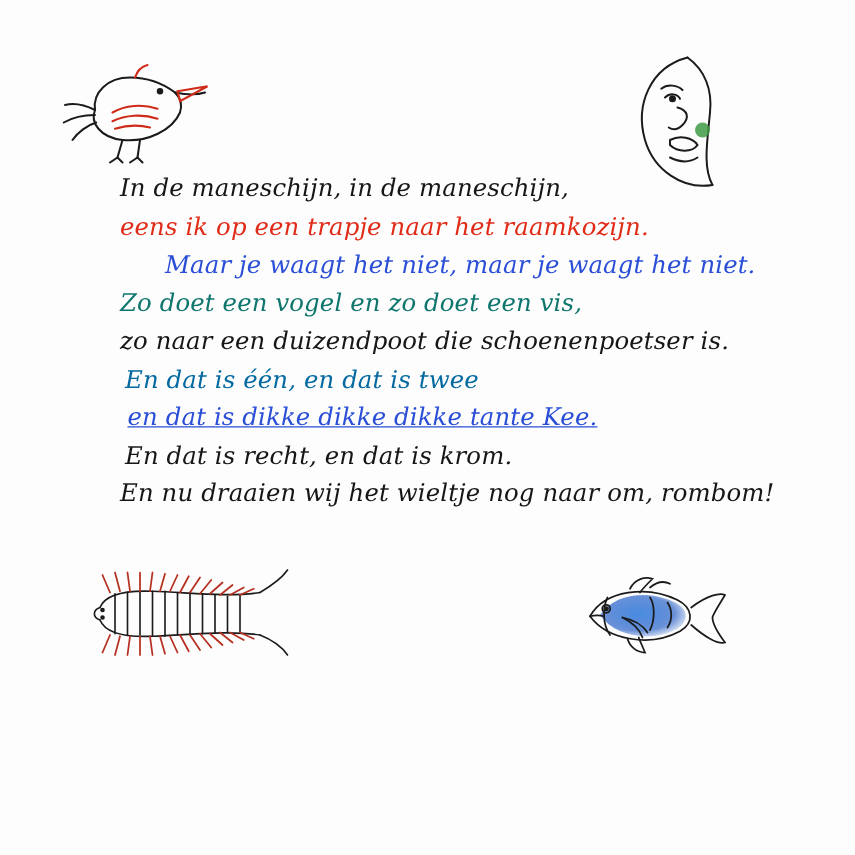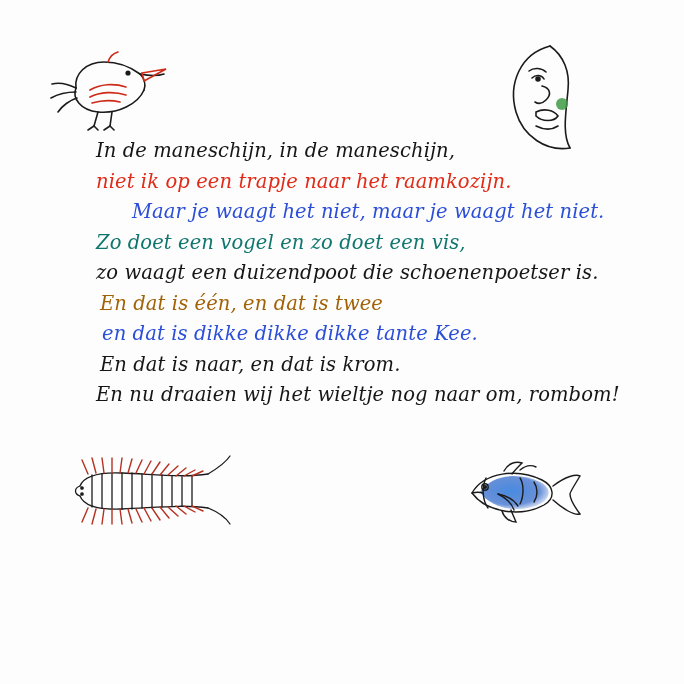--- a/index.html
+++ b/index.html
@@ -34,21 +34,21 @@
     font-size: 19.5px;
     line-height: 30.5px;
     white-space: nowrap;
     letter-spacing: 0.1px;
     color: #1b1b1b;
   }
   .line.red   { color: #e02b18; }
   .line.blue  { color: #2a4ed6; }
   .line.black { color: #161616; }
   .indent-1 { padding-left: 4px; }
-  .indent-2 { padding-left: 6px; }
+  .indent-2 { padding-left: 6px; text-decoration: underline; }
   .indent-0 { padding-left: 0px; }
 
   
   .art {
     position: absolute;
   }
   #bird   { left: 46px;  top: 40px;  }
   #moon   { left: 506px; top: 42px;  }
   #centipede { left: 62px; top: 452px; }
   #fish   { left: 458px; top: 458px; }
@@ -113,27 +113,27 @@
         <path d="M30 70 C38 66, 48 68, 52 74 C48 80, 36 80, 30 74 Z"></path>
 
         <path d="M30 84 C38 88, 46 88, 52 84"></path>
       </g>
       <circle cx="56" cy="62" r="6" fill="#3f9b46" opacity="0.85"></circle>
     </svg>
   </div>
 
   <div class="poem">
     <div class="line black indent-0" style="color: rgb(22, 22, 22);">In de maneschijn, in de maneschijn,</div>
-    <div class="line red   indent-0" style="color: rgb(224, 43, 24);">niet ik op een trapje naar het raamkozijn.</div>
+    <div class="line red   indent-0" style="color: rgb(224, 43, 24);">eens ik op een trapje naar het raamkozijn.</div>
     <div class="line blue  indent-1" style="color: rgb(42, 78, 214); margin-left: 32px;">Maar je waagt het niet, maar je waagt het niet.</div>
     <div class="line black indent-0" style="color: #0f766e;">Zo doet een vogel en zo doet een vis,</div>
-    <div class="line black indent-0" style="color: rgb(22, 22, 22);">zo waagt een duizendpoot die schoenenpoetser is.</div>
-    <div class="line red   indent-1" style="color: #a16207;">En dat is één, en dat is twee</div>
+    <div class="line black indent-0" style="color: rgb(22, 22, 22);">zo naar een duizendpoot die schoenenpoetser is.</div>
+    <div class="line red   indent-1" style="color: #0369a1;">En dat is één, en dat is twee</div>
     <div class="line blue  indent-2" style="color: rgb(42, 78, 214);">en dat is dikke dikke dikke tante Kee.</div>
-    <div class="line black indent-1" style="color: rgb(22, 22, 22);">En dat is naar, en dat is krom.</div>
+    <div class="line black indent-1" style="color: rgb(22, 22, 22);">En dat is recht, en dat is krom.</div>
     <div class="line black indent-0" style="color: rgb(22, 22, 22);">En nu draaien wij het wieltje nog naar om, rombom!</div>
   </div>
 
   <div class="art" id="centipede">
     <svg width="170" height="80" viewBox="0 0 170 80">
       <g fill="none" stroke="#1b1b1b" stroke-width="1.3" stroke-linecap="round">
 
         <path d="M18 34 C22 24, 36 20, 60 21 C90 22, 120 26, 146 22"></path>
         <path d="M18 44 C22 54, 36 58, 60 57 C90 56, 120 52, 146 56"></path>
         <path d="M18 34 C12 36, 12 42, 18 44"></path>

